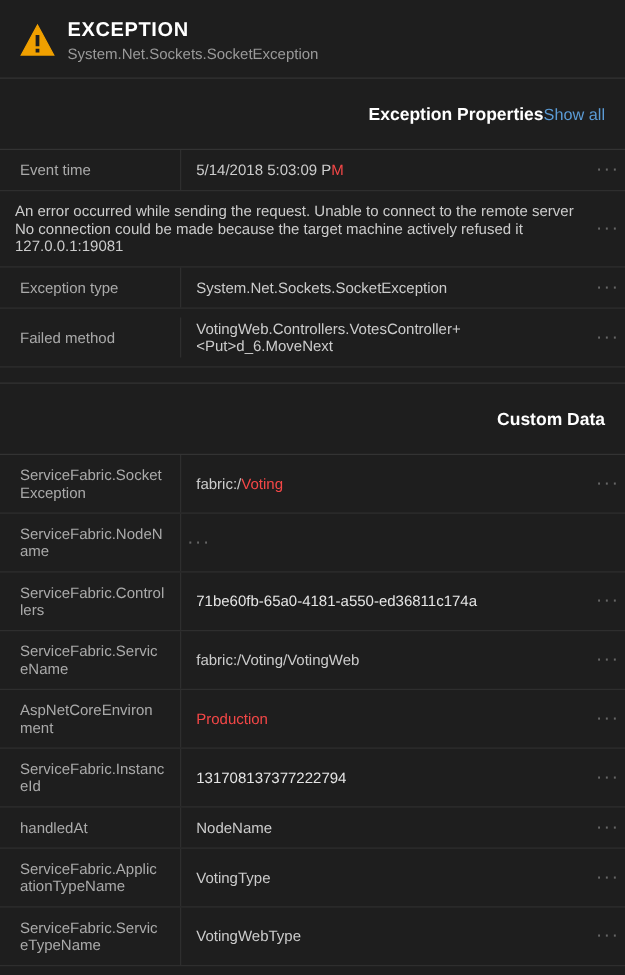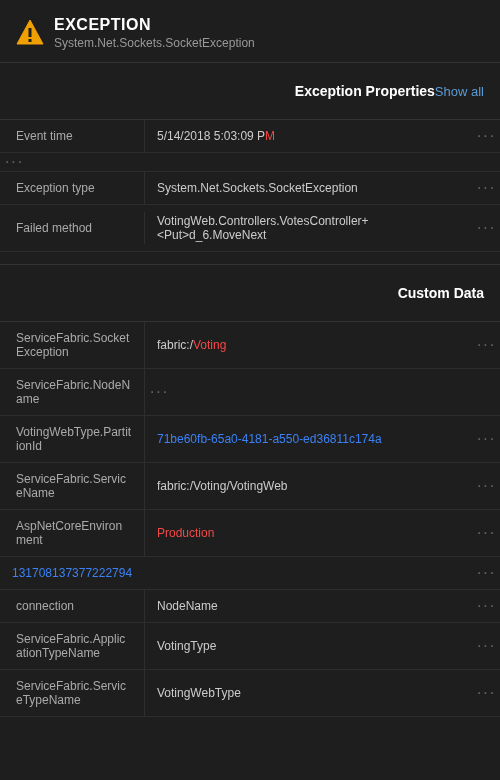--- a/index.html
+++ b/index.html
@@ -78,21 +78,21 @@
       flex: 1;
       padding: 9px 8px 9px 12px;
       color: #cccccc;
       font-size: 12px;
       word-break: break-word;
     }
     .prop-value .highlight {
       color: #f44747;
     }
     .prop-value .link-blue {
-      color: #3b82f6;
+      color: #e5e5e5;
     }
     .prop-menu {
       width: 28px;
       min-width: 28px;
       display: flex;
       align-items: center;
       justify-content: center;
       color: #666666;
       font-size: 16px;
       cursor: pointer;
@@ -132,20 +132,21 @@
 
   <div class="prop-row">
     <div class="prop-key">Event time</div>
     <div class="prop-value">5/14/2018 5:03:09 P<span class="highlight">M</span></div>
     <div class="prop-menu">
         <span class="ellipsis">···</span>
       </div>
   </div>
 
   <div class="prop-row">
+    <div class="prop-value">An error occurred while sending the request. Unable to connect to the remote server No connection could be made because the target machine actively refused it 127.0.0.1:19081</div>
     <div class="prop-menu">
         <span class="ellipsis">···</span>
       </div>
   </div>
 
   <div class="prop-row">
     <div class="prop-key">Exception type</div>
     <div class="prop-value">System.Net.Sockets.SocketException</div>
     <div class="prop-menu">
         <span class="ellipsis">···</span>
@@ -177,21 +178,21 @@
   </div>
 
   <div class="prop-row">
     <div class="prop-key">ServiceFabric.NodeName</div>
     <div class="prop-menu">
         <span class="ellipsis">···</span>
       </div>
   </div>
 
   <div class="prop-row">
-    <div class="prop-key">VotingWebType.PartitionId</div>
+    <div class="prop-key">ServiceFabric.Controllers</div>
     <div class="prop-value"><span class="link-blue">71be60fb-65a0-4181-a550-ed36811c174a</span></div>
     <div class="prop-menu">
         <span class="ellipsis">···</span>
       </div>
   </div>
 
   <div class="prop-row">
     <div class="prop-key">ServiceFabric.ServiceName</div>
     <div class="prop-value">fabric:/Voting/VotingWeb</div>
     <div class="prop-menu">
@@ -201,28 +202,29 @@
 
   <div class="prop-row">
     <div class="prop-key">AspNetCoreEnvironment</div>
     <div class="prop-value"><span class="highlight">Production</span></div>
     <div class="prop-menu">
         <span class="ellipsis">···</span>
       </div>
   </div>
 
   <div class="prop-row">
+    <div class="prop-key">ServiceFabric.InstanceId</div>
     <div class="prop-value"><span class="link-blue">131708137377222794</span></div>
     <div class="prop-menu">
         <span class="ellipsis">···</span>
       </div>
   </div>
 
   <div class="prop-row">
-    <div class="prop-key">connection</div>
+    <div class="prop-key">handledAt</div>
     <div class="prop-value">NodeName</div>
     <div class="prop-menu">
         <span class="ellipsis">···</span>
       </div>
   </div>
 
   <div class="prop-row">
     <div class="prop-key">ServiceFabric.ApplicationTypeName</div>
     <div class="prop-value">VotingType</div>
     <div class="prop-menu">

